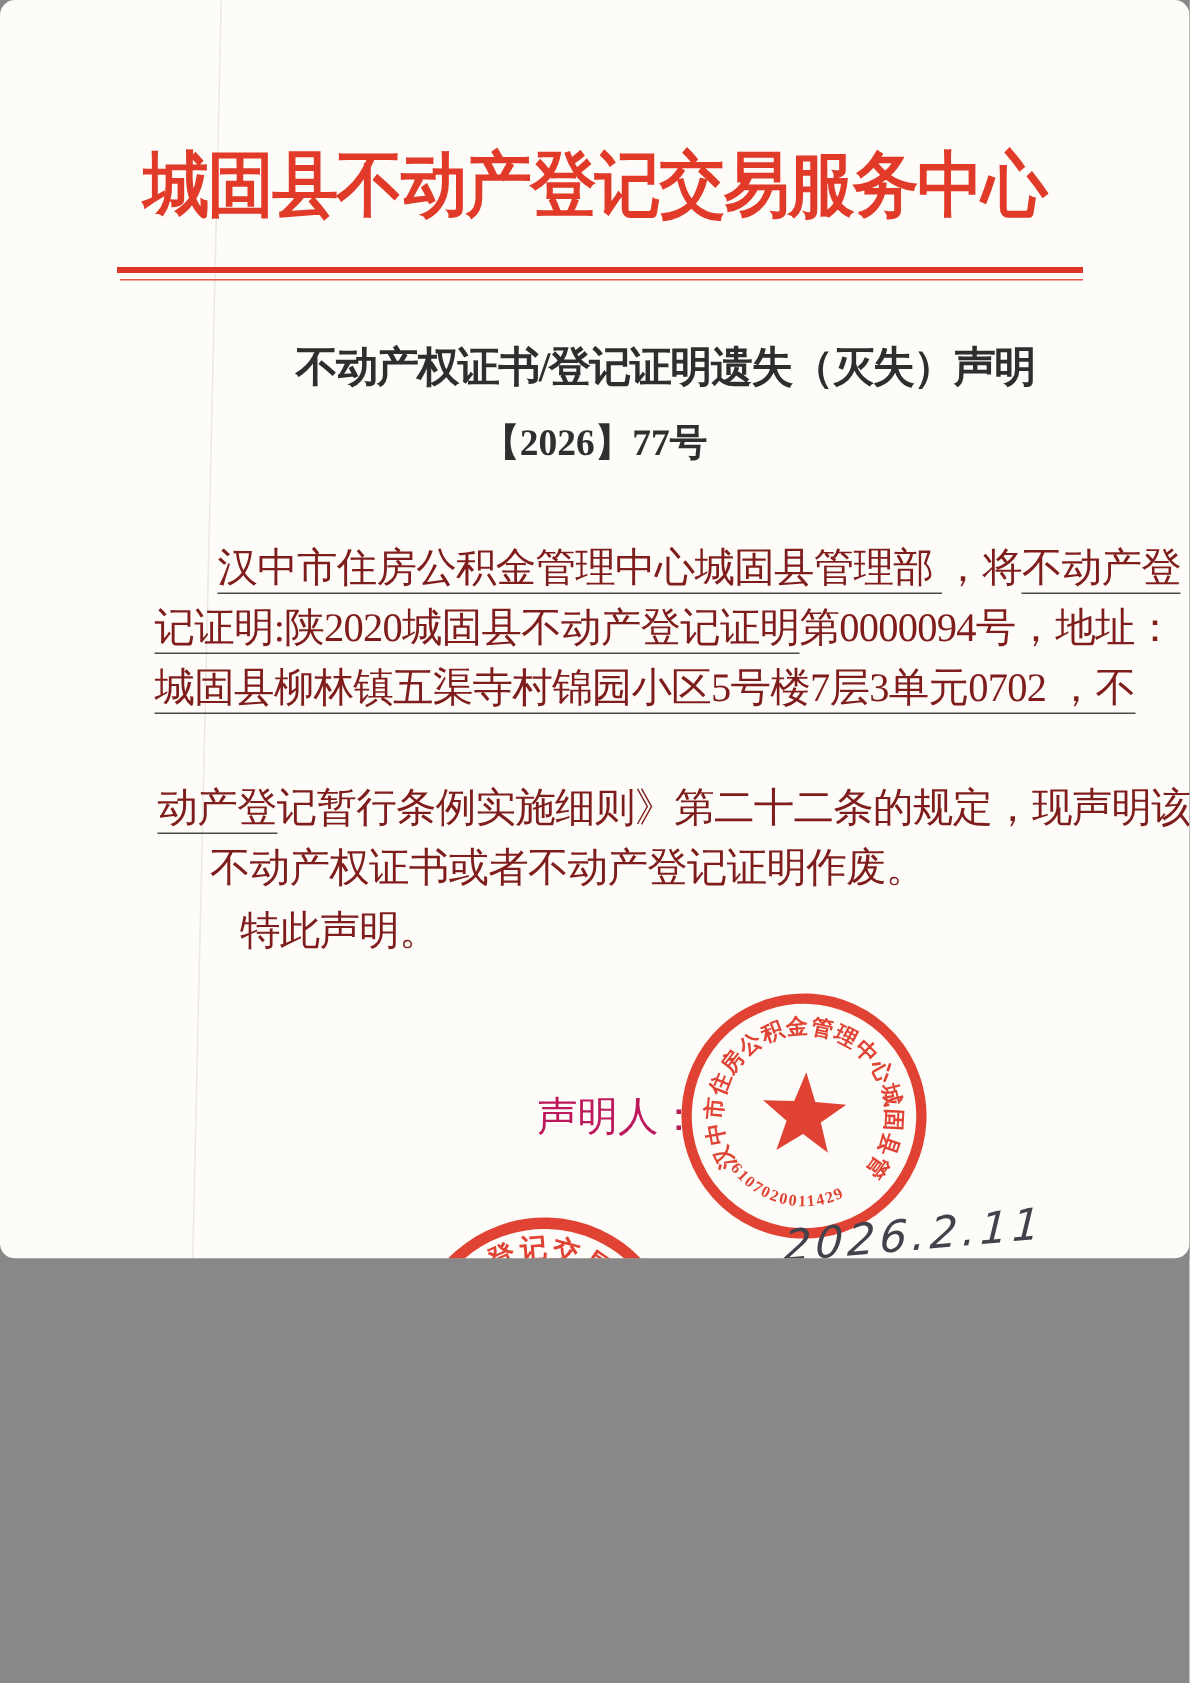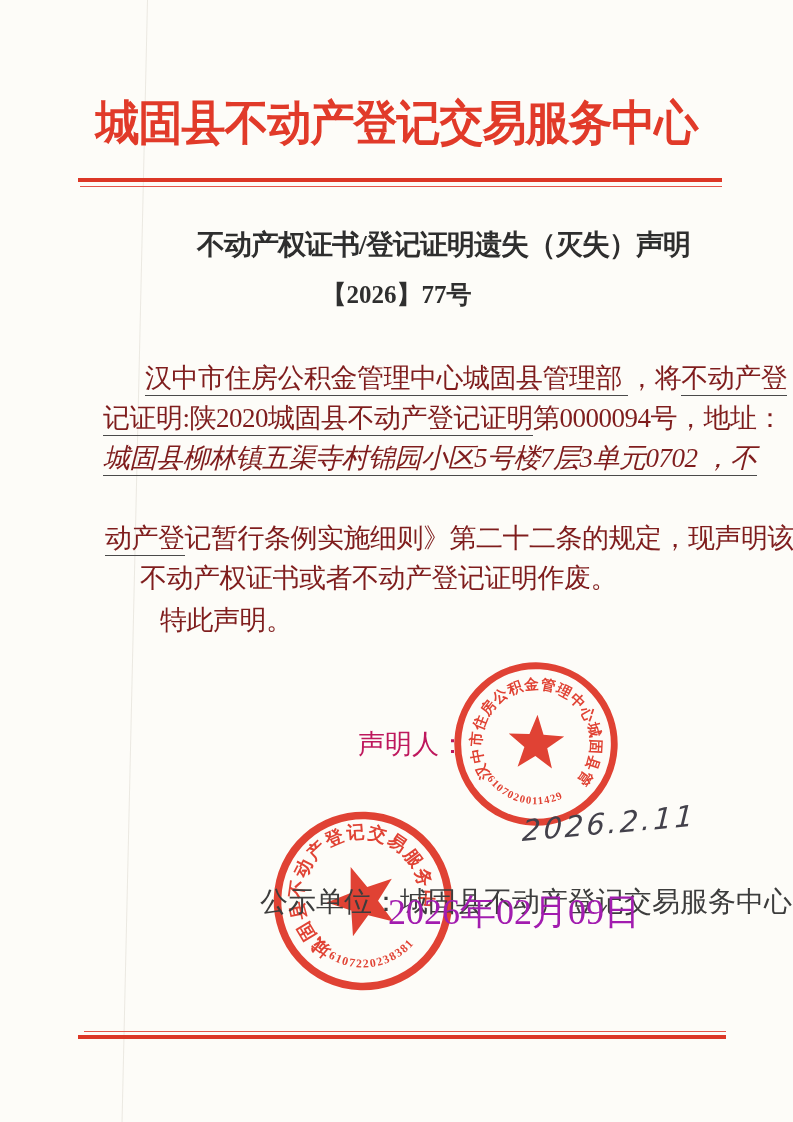--- a/index.html
+++ b/index.html
@@ -1,23 +1,24 @@
 <!DOCTYPE html>
 <html><head>
 <meta charset="utf-8">
 <style>
   html,body{margin:0;padding:0;background:#888;}
   .page{
     position:relative;
-    width:793px;height:1122px;
+    width:793px;height:839px;
     margin:0 auto;
     background:#fdfcf8;
     overflow:hidden;
     font-family:"Liberation Serif", serif;
     color:#3a3a3a;
+    border-radius:10px;
   }
   .crease{
     position:absolute;left:147px;top:0;width:1px;height:1130px;
     background:#ddd8cf;opacity:.55;transform:rotate(1.3deg);transform-origin:top left;
   }
   .letterhead{
     position:absolute;left:0;top:94px;width:100%;
     text-align:center;
     font-size:44px;font-weight:700;
     color:#e13a29;
@@ -88,21 +89,21 @@
 
   <div class="doc-title">不动产权证书/登记证明遗失（灭失）声明</div>
   <div class="doc-number">【2026】77号</div>
 
   <div class="bodyline" style="left:145px;top:362px;">
     <span class="u">汉中市住房公积金管理中心城固县管理部 </span><span>，将</span><span class="u">不动产登</span>
   </div>
   <div class="bodyline" style="left:103px;top:402px;">
     <span class="u">记证明:陕2020城固县不动产登记证明</span><span>第0000094号，地址：</span>
   </div>
-  <div class="bodyline" style="left:103px;top:442px;font-style:italic;">
+  <div class="bodyline" style="left:103px;top:442px;">
     <span class="u">城固县柳林镇五渠寺村锦园小区5号楼7层3单元0702 ，不</span>
   </div>
   <div class="bodyline" style="left:105px;top:522px;">
     <span class="u">动产登</span><span>记暂行条例实施细则》第二十二条的规定，现声明该</span>
   </div>
   <div class="bodyline" style="left:140px;top:562px;">
     <span>不动产权证书或者不动产登记证明作废。</span>
   </div>
   <div class="bodyline" style="left:160px;top:604px;">
     <span>特此声明。</span>

